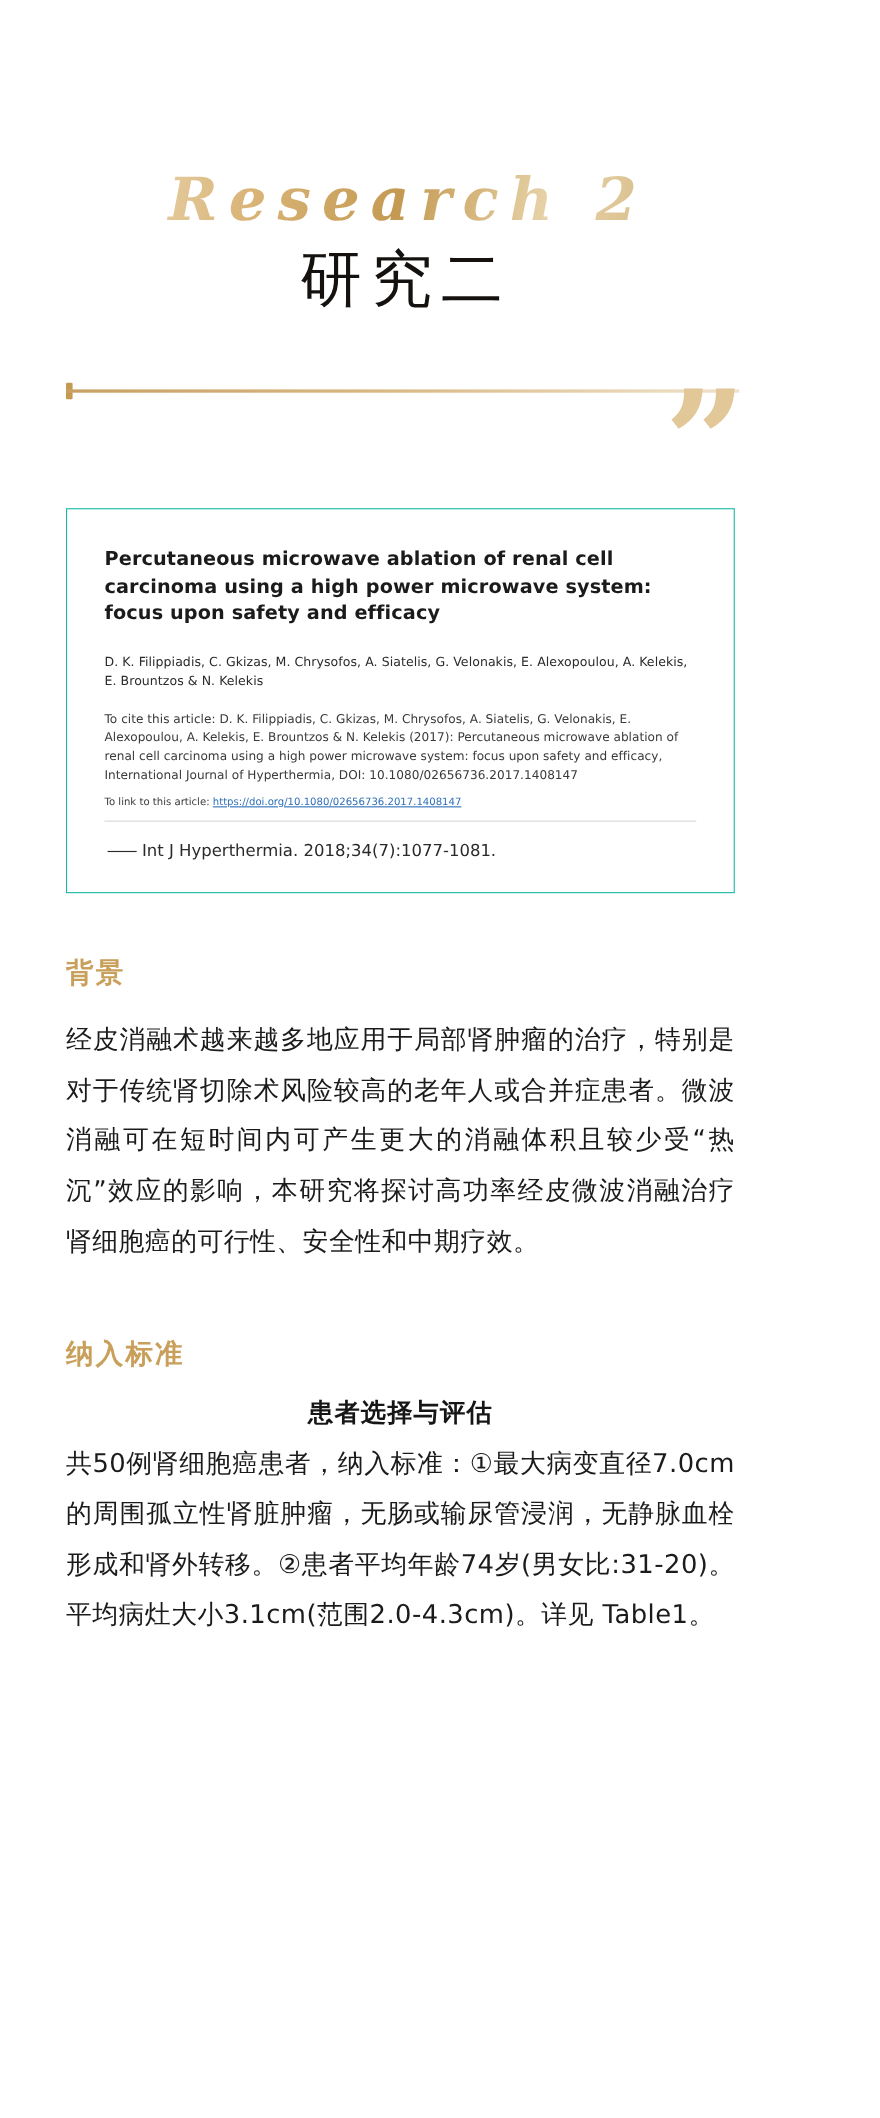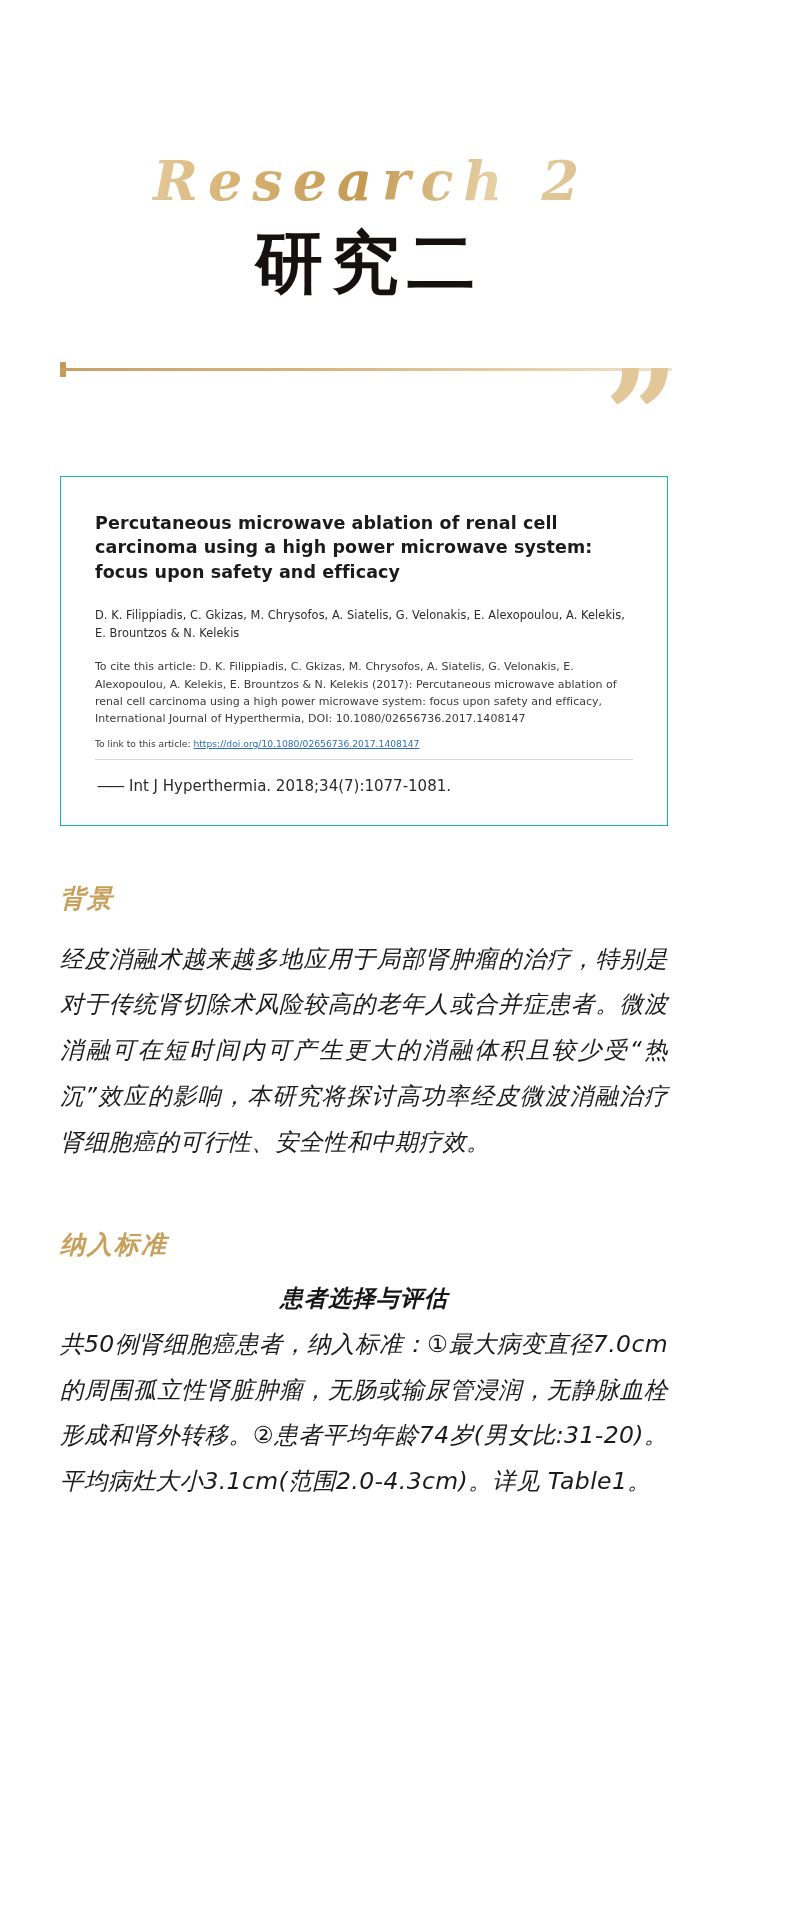--- a/index.html
+++ b/index.html
@@ -40,22 +40,22 @@
     -webkit-background-clip: text;
     background-clip: text;
     color: transparent;
     -webkit-text-fill-color: transparent;
     line-height: 1.1;
     margin: 0;
     padding-left: 14px;
   }
   .cn-title {
     font-family: "DejaVu Serif", serif;
-    font-size: 68px;
-    font-weight: 700;
+    font-size: 56px;
+    font-weight: 400;
     letter-spacing: 8px;
     color: #14110f;
     margin: 12px 0 0 0;
     padding-left: 10px;
     line-height: 1.15;
   }
 
   
   .rule-block {
     margin-top: 58px;
@@ -149,21 +149,20 @@
     letter-spacing: -2px;
     margin-right: 6px;
   }
   .paper-source-line2 {
     padding-left: 30px;
   }
 
   
   .section {
     margin-top: 56px;
-    font-style: italic;
   }
   .section-heading {
     font-family: "DejaVu Sans", sans-serif;
     font-size: 25px;
     font-weight: 700;
     color: #c8a05b;
     letter-spacing: 2px;
     margin: 0 0 22px 0;
   }
   .sub-heading {

